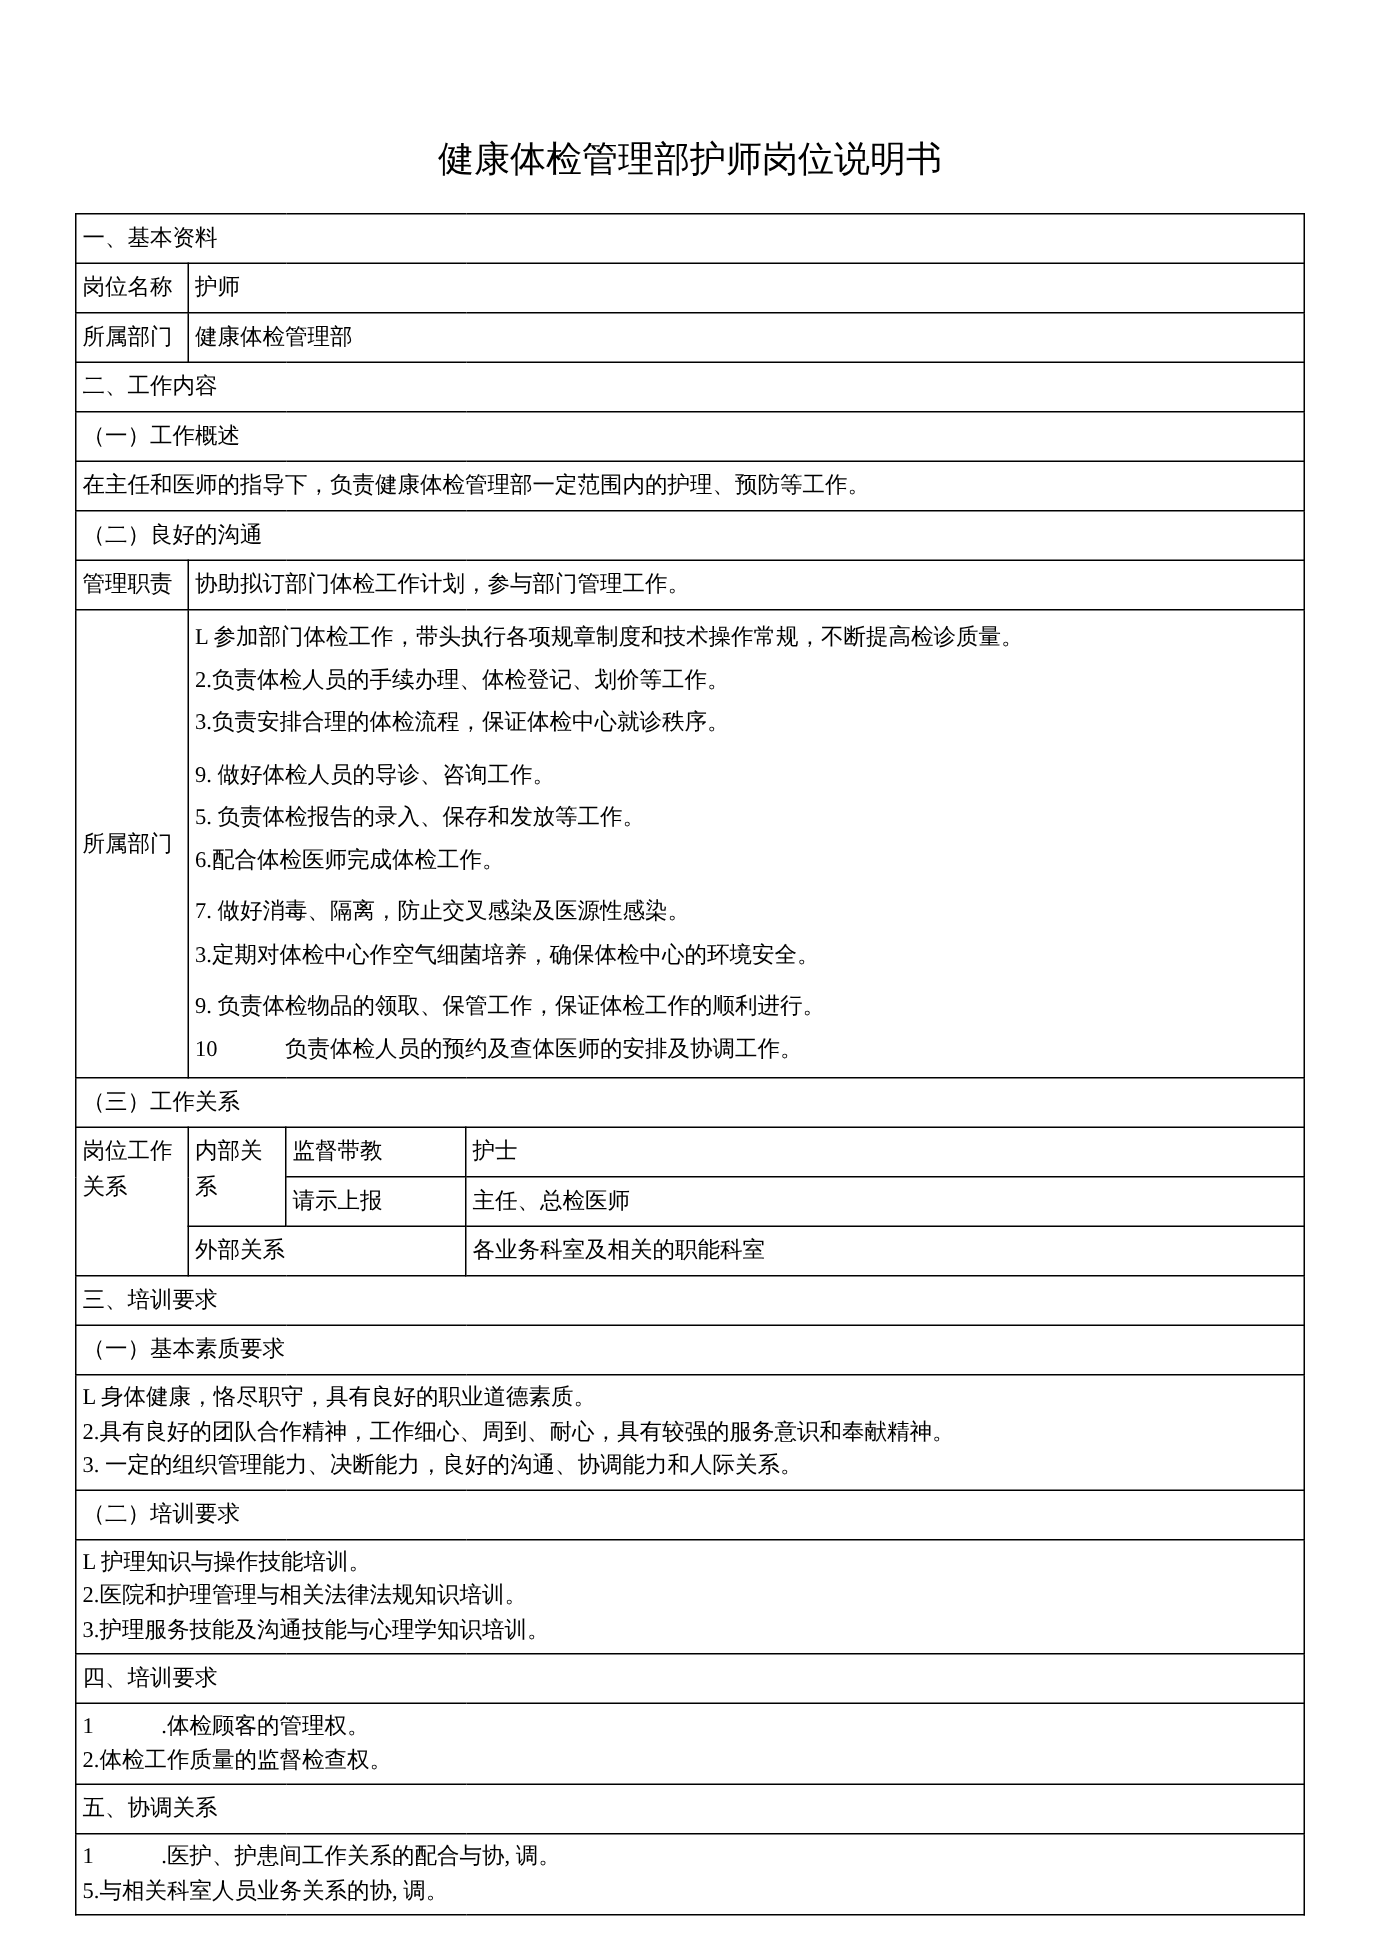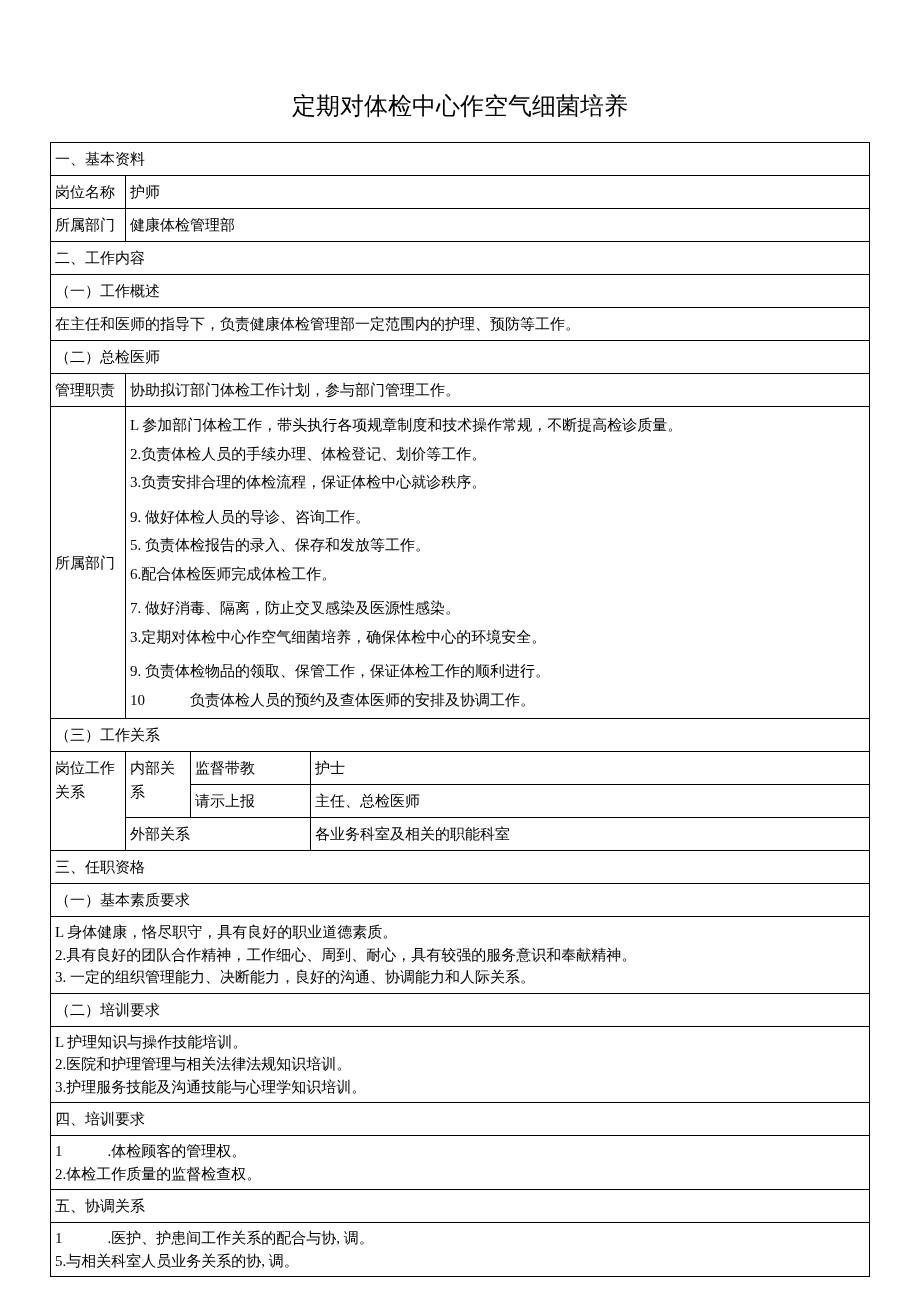--- a/index.html
+++ b/index.html
@@ -36,21 +36,21 @@
   .sub-col { width: 65px; }
   .sub-col2 { width: 120px; }
   .multiline {
     line-height: 1.9;
   }
   .tight { line-height: 1.5; }
 </style>
 </head>
 <body>
 
-<h1>定期对体检中心作空气细菌培养</h1>
+<h1>健康体检管理部护师岗位说明书</h1>
 
 <table>
   <colgroup>
     <col class="label-col">
     <col class="sub-col">
     <col class="sub-col2">
     <col>
   </colgroup>
 
   <tbody>
@@ -69,21 +69,21 @@
   <tr>
         <td colspan="4">二、工作内容</td>
       </tr>
   <tr>
         <td colspan="4">（一）工作概述</td>
       </tr>
   <tr>
         <td colspan="4">在主任和医师的指导下，负责健康体检管理部一定范围内的护理、预防等工作。</td>
       </tr>
   <tr>
-        <td colspan="4">（二）总检医师</td>
+        <td colspan="4">（二）良好的沟通</td>
       </tr>
   <tr>
     <td>管理职责</td>
     <td colspan="3">协助拟订部门体检工作计划，参与部门管理工作。</td>
   </tr>
   <tr>
     <td style="vertical-align:middle">所属部门</td>
     <td colspan="3" class="multiline">
       <div>L 参加部门体检工作，带头执行各项规章制度和技术操作常规，不断提高检诊质量。</div>
       <div>2.负责体检人员的手续办理、体检登记、划价等工作。</div>
@@ -112,21 +112,21 @@
   <tr>
     <td>请示上报</td>
     <td>主任、总检医师</td>
   </tr>
   <tr>
     <td colspan="2">外部关系</td>
     <td>各业务科室及相关的职能科室</td>
   </tr>
 
   <tr>
-        <td colspan="4">三、任职资格</td>
+        <td colspan="4">三、培训要求</td>
       </tr>
   <tr>
         <td colspan="4">（一）基本素质要求</td>
       </tr>
   <tr>
         <td colspan="4" class="tight">
     <div>L 身体健康，恪尽职守，具有良好的职业道德素质。</div>
     <div>2.具有良好的团队合作精神，工作细心、周到、耐心，具有较强的服务意识和奉献精神。</div>
     <div>3. 一定的组织管理能力、决断能力，良好的沟通、协调能力和人际关系。</div>
   </td>

